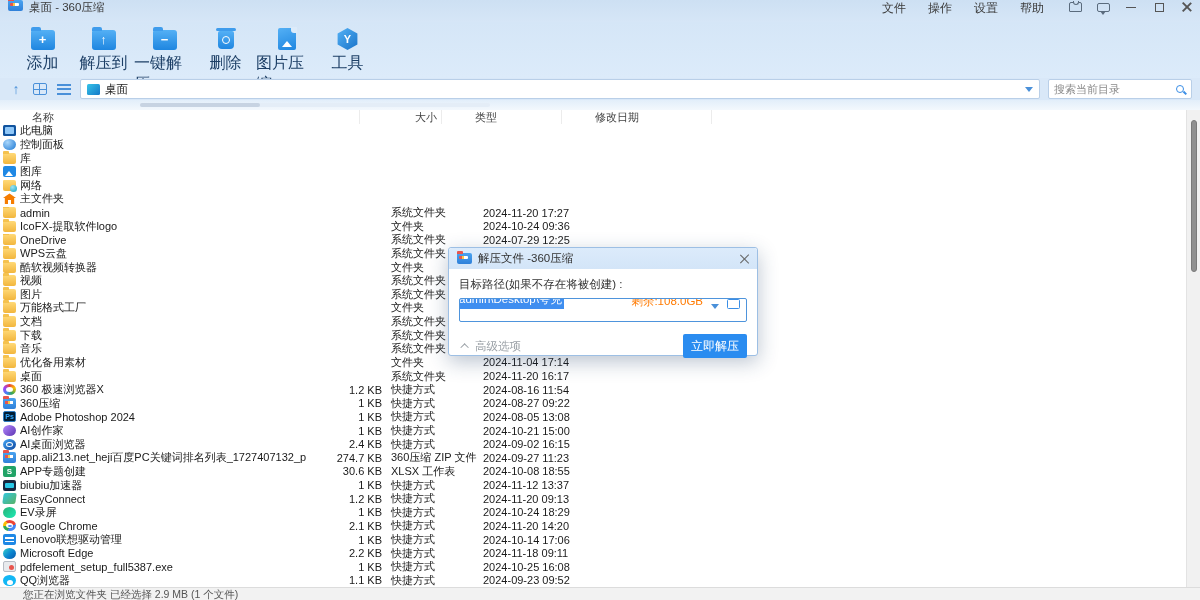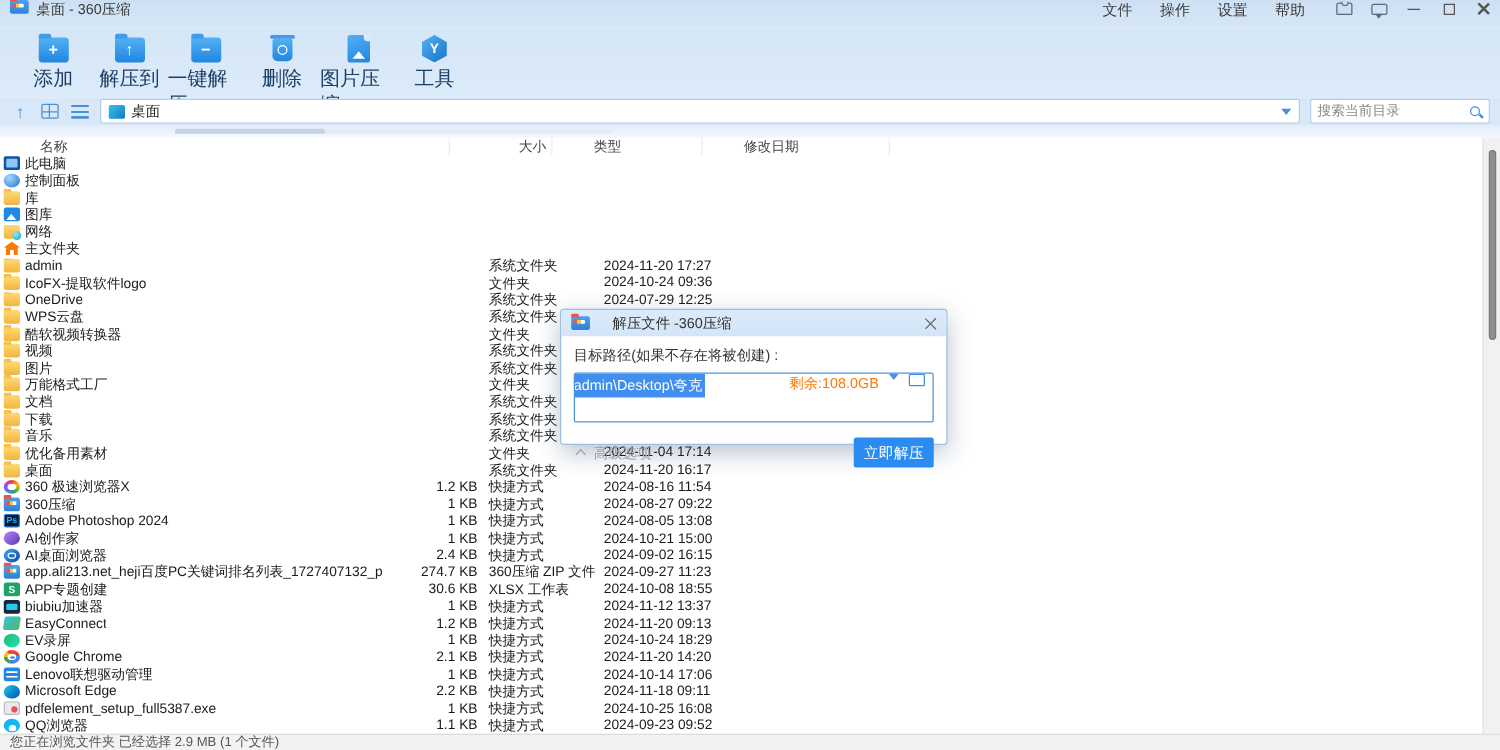--- a/index.html
+++ b/index.html
@@ -123,31 +123,31 @@
   .fi-pdf { background:#e8eaed; border:1px solid #b7bcc4; }
   .fi-pdf::after { content:""; position:absolute; right:1px; bottom:1px; width:5px; height:5px; border-radius:50%; background:#e8554d; }
   .fi-qq { border-radius:50%; background:#12b7f5; }
   .fi-qq::before { content:""; position:absolute; left:3.5px; bottom:1px; width:6px; height:5px; background:#fff; border-radius:50% 50% 40% 40%; }
 
   
   .vscroll { position:absolute; right:0; top:110px; bottom:13px; width:14px; background:#f1f1f1; border-left:1px solid #e3e3e3; }
   .vthumb { position:absolute; left:4px; top:10px; width:6px; height:152px; background:#909090; border:1px solid #7a7a7a; border-radius:3px; }
 
   
-  .statusbar { position:absolute; left:0; right:0; bottom:0; height:13px; background:#f2f2f2; border-top:1px solid #dcdcdc; display:flex; align-items:center; padding-left:8px; font-size:10.5px; color:#555; }
+  .statusbar { position:absolute; left:0; right:0; bottom:0; height:13px; background:#f2f2f2; border-top:1px solid #dcdcdc; display:flex; padding-left:23px; font-size:10.5px; color:#555; }
 
   
   .dialog { position:absolute; left:448px; top:247px; width:310px; height:109px; background:#fff; border:1px solid #9dbfe4; border-radius:3px; box-shadow:0 6px 20px rgba(30,60,100,.3); z-index:10; }
-  .dlg-title { height:21px; background:linear-gradient(#dcebfb,#d3e5f8); border-radius:3px 3px 0 0; display:flex; align-items:center; padding:0 8px; gap:18px; font-size:11.5px; color:#333; }
+  .dlg-title { height:21px; background:linear-gradient(#dcebfb,#d3e5f8); border-radius:3px 3px 0 0; display:flex; align-items:center; padding:0 8px; gap:6px; font-size:11.5px; color:#333; }
   .dlg-close { position:relative; margin-left:auto; width:10px; height:10px; cursor:pointer; }
   .dlg-close::before,.dlg-close::after { content:""; position:absolute; left:4.5px; top:-1px; width:1.4px; height:12px; background:#666; }
   .dlg-close::before { transform:rotate(45deg); } .dlg-close::after { transform:rotate(-45deg); }
   .dlg-body { padding:8px 10px 0 10px; }
   .dlg-label { font-size:11.5px; color:#333; }
-  .pathbox { margin-top:6px; height:40px; border:1px solid #4e94dc; border-radius:2px; display:flex; align-items:flex-start; padding:0 6px 0 0; overflow:hidden; }
+  .pathbox { margin-top:6px; height:24px; border:1px solid #4e94dc; border-radius:2px; display:flex; align-items:flex-end; padding:0 6px 12px 0; overflow:hidden; }
   .sel { background:#3f8ef0; color:#fff; font-size:11.5px; padding:2px 2px 2px 1px; white-space:nowrap; margin-left:-2px; }
   .free { margin-left:auto; color:#ff7a00; font-size:11.5px; white-space:nowrap; }
   .pathbox .caret-down { margin-left:8px; }
   .browse { width:13px; height:10px; border:1.5px solid #3a8ee6; border-radius:1.5px; position:relative; margin-left:8px; flex:none; }
   .browse::before { content:""; position:absolute; top:-3px; left:0; width:5px; height:2px; background:#3a8ee6; border-radius:1px 1px 0 0; }
   .dlg-bottom { margin-top:12px; display:flex; align-items:center; }
   .chev { width:6px; height:6px; border-left:1.6px solid #9aa0a6; border-top:1.6px solid #9aa0a6; transform:rotate(45deg) translateY(2px); margin:0 6px 0 4px; }
   .adv { color:#9aa0a6; font-size:11.5px; }
   .extract { margin-left:auto; width:64px; height:24px; background:#2a8cf0; color:#fff; border:none; border-radius:2px; font-size:12px; font-family:inherit; cursor:pointer; }
 </style>

